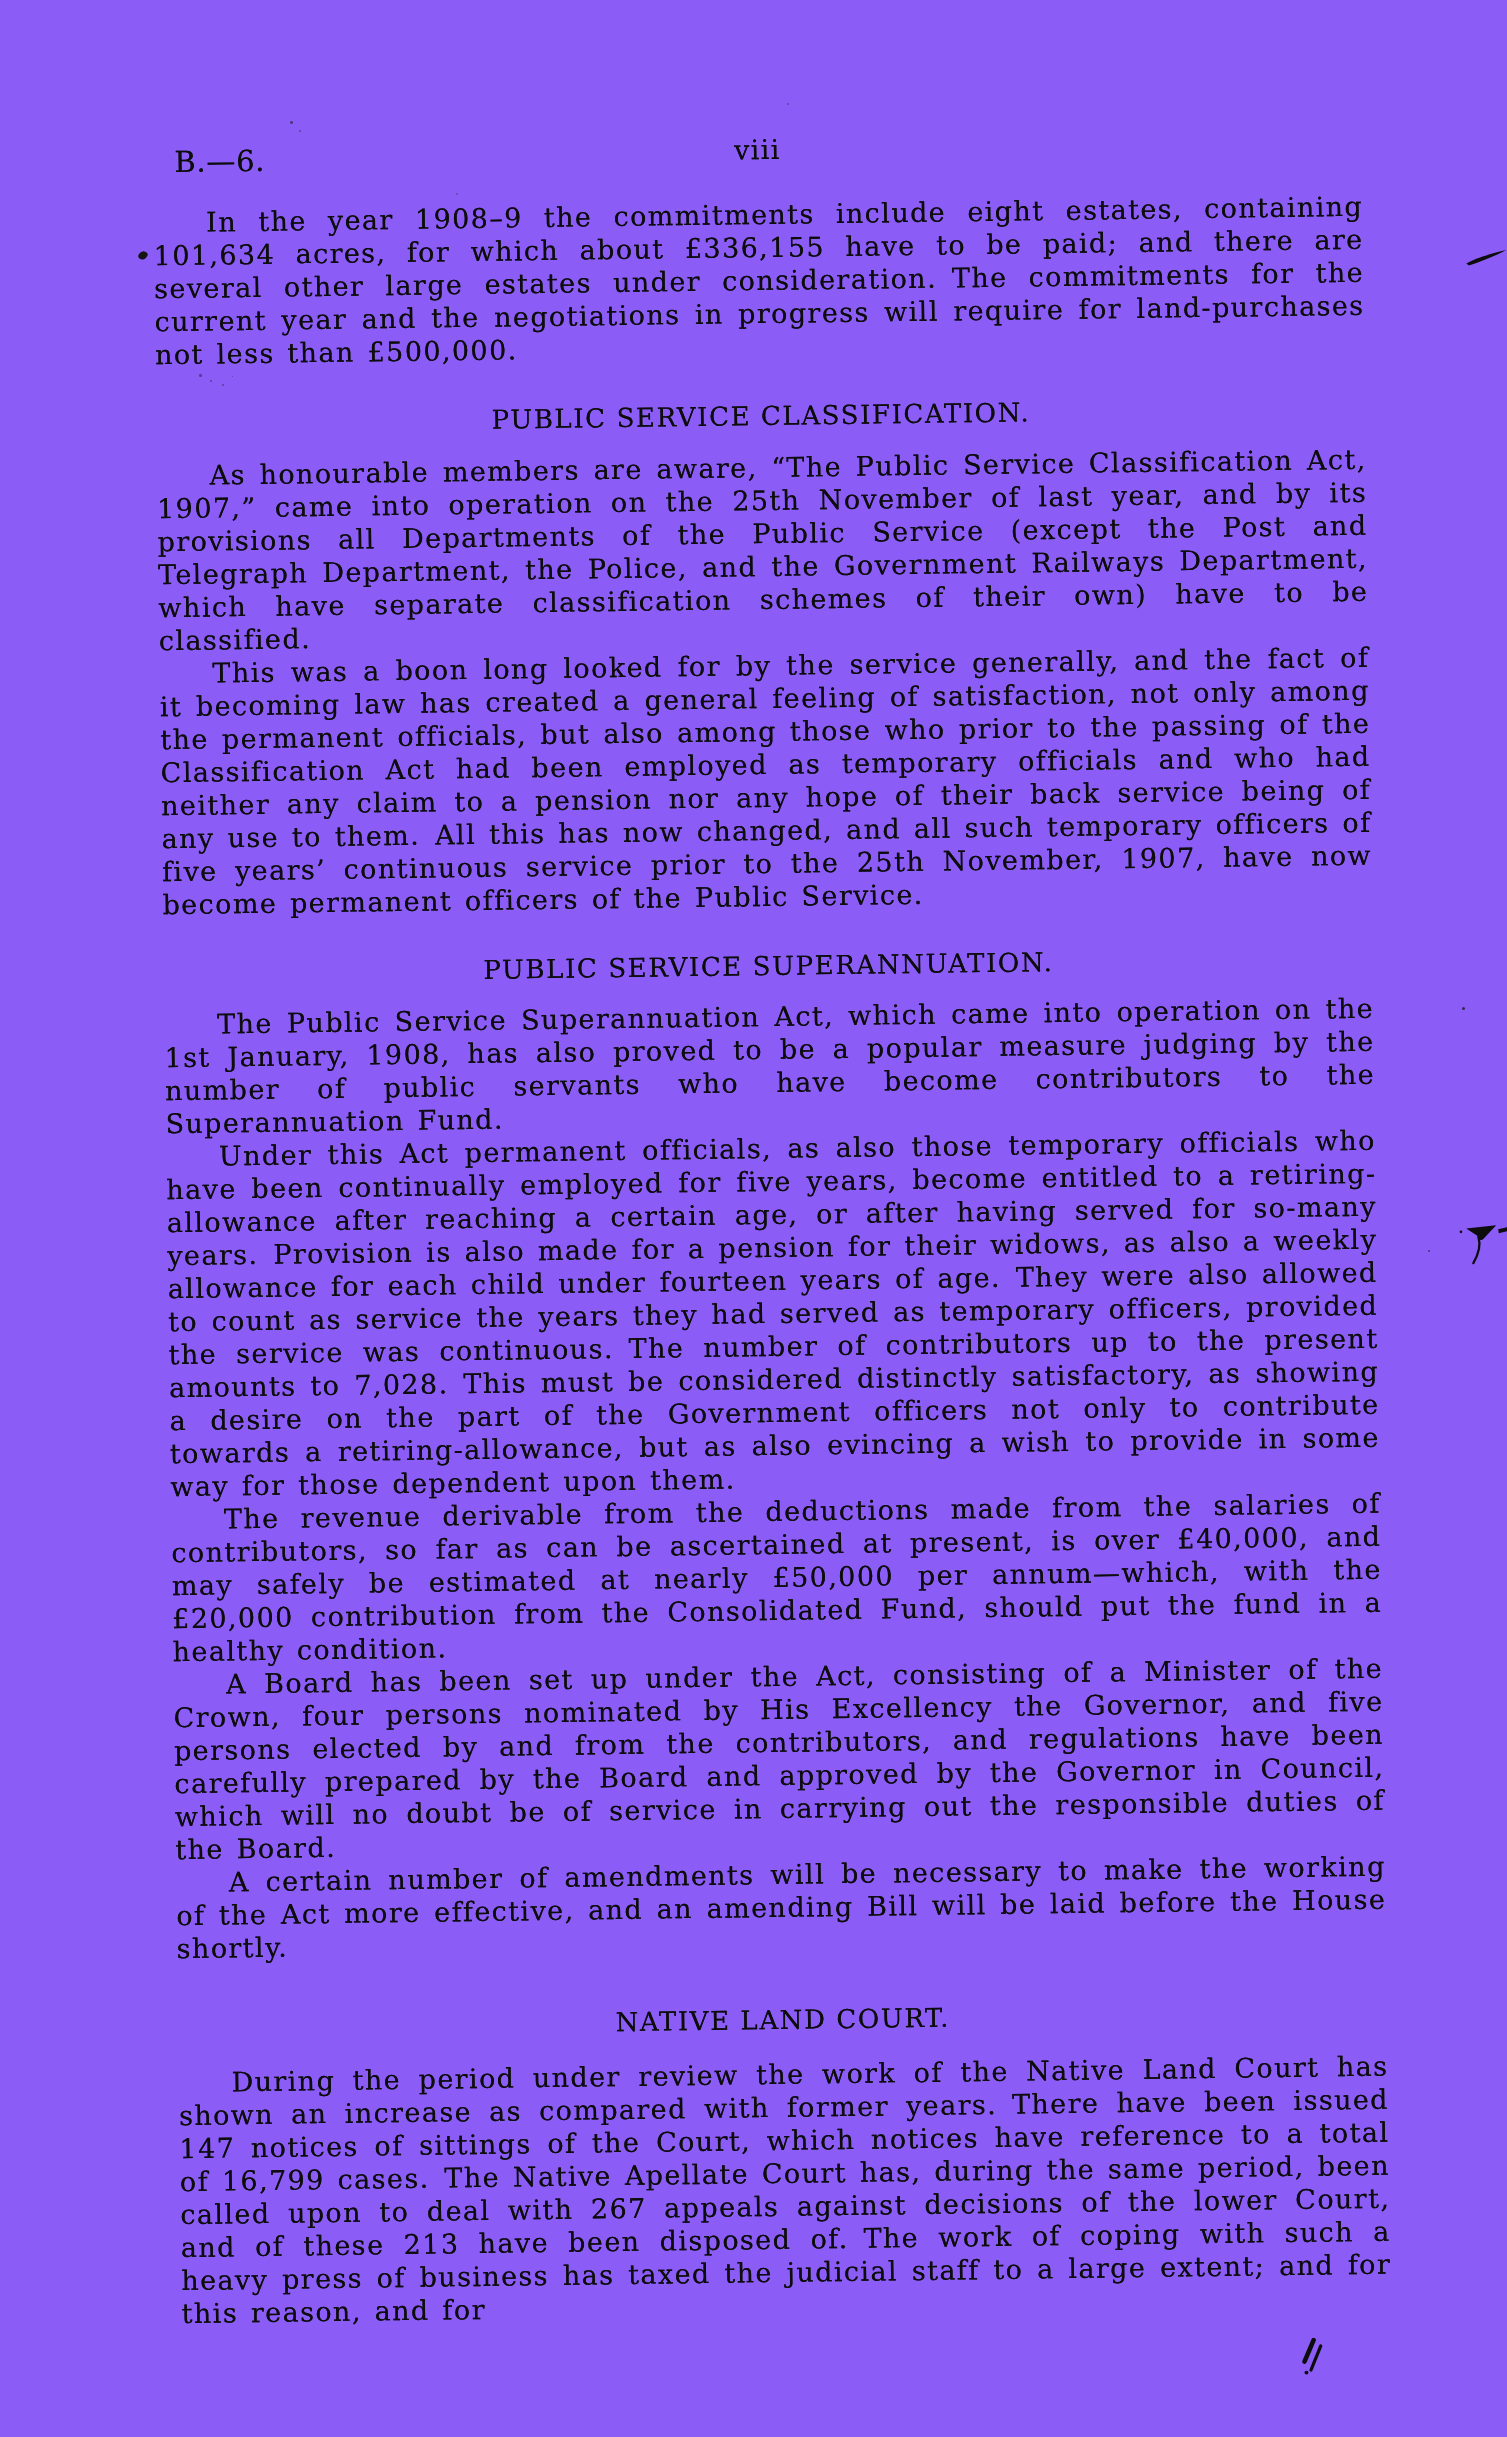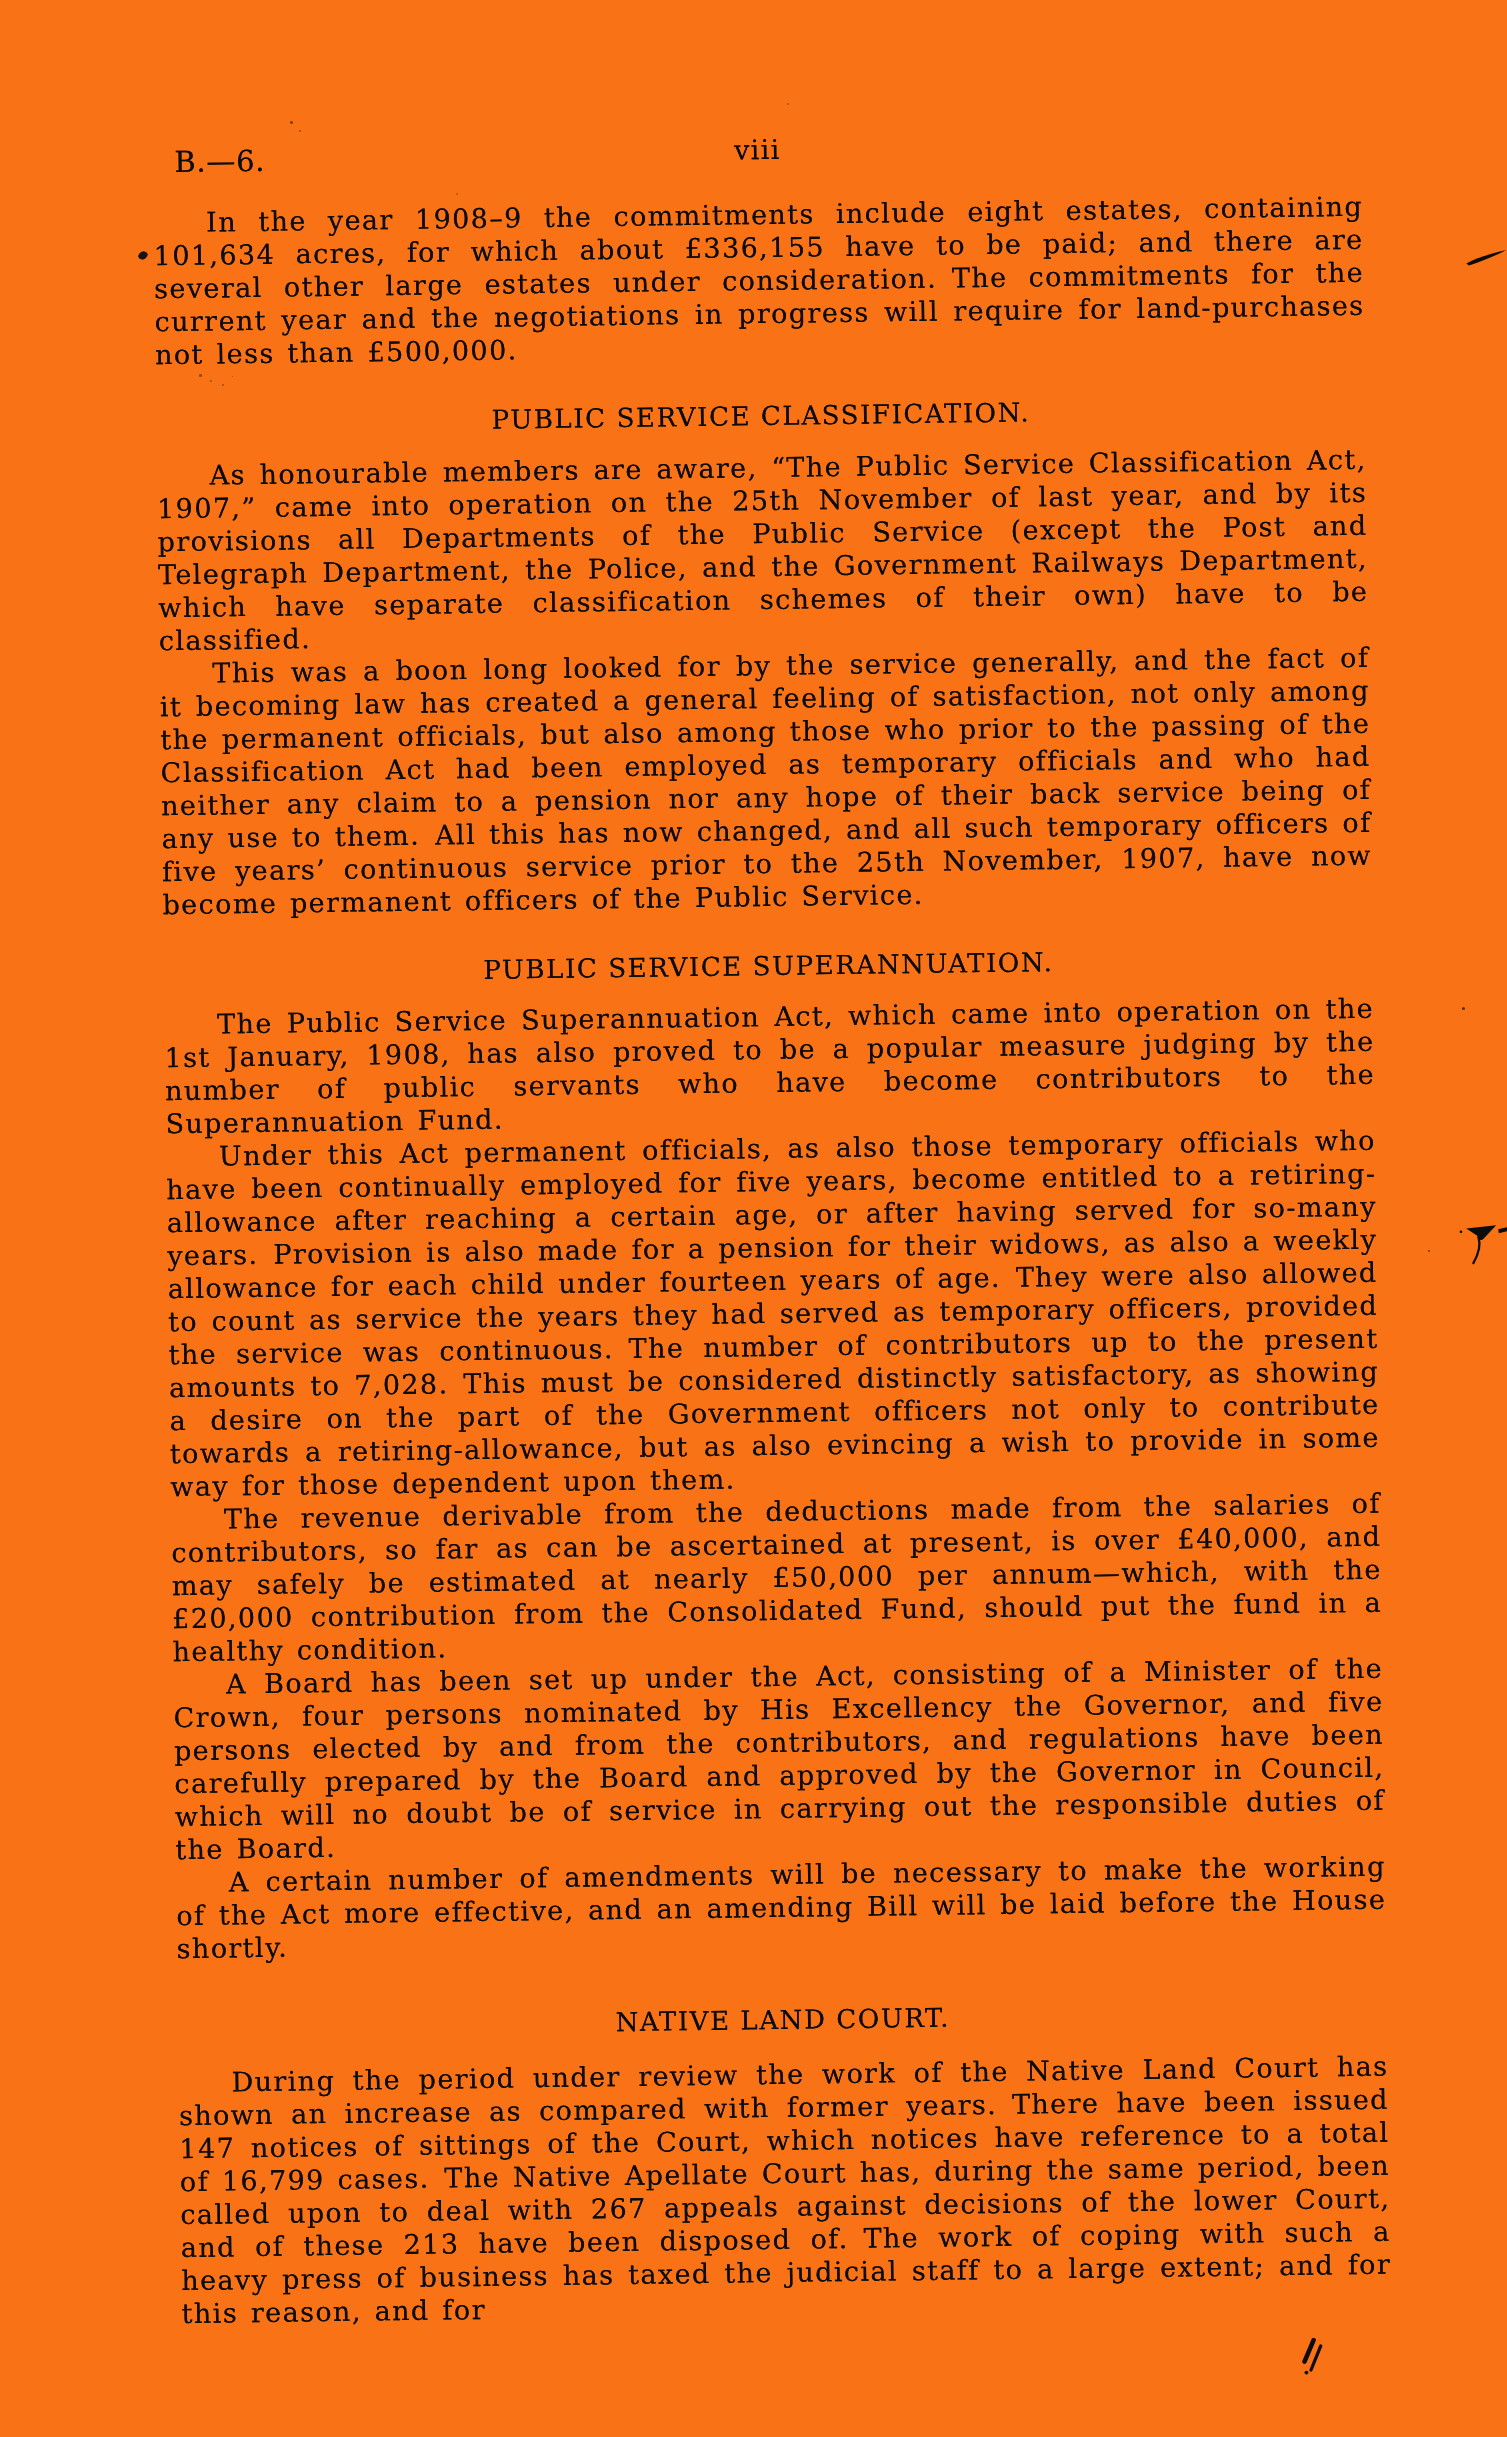--- a/index.html
+++ b/index.html
@@ -1,19 +1,19 @@
 <!DOCTYPE html>
 <html style="font-size:10.4px"><head>
 <meta charset="utf-8">
 <style>
   html,body{margin:0;padding:0;background:#ffffff;}
   .page{
     position:relative;
     width:1507px;height:2438px;
-    background:#f97316;
+    background:#8b5cf6;
     overflow:hidden;
     color:#0d0d0d;
     font-family:"DejaVu Serif","Liberation Serif",serif;
   }
   .sheet{
     position:absolute;left:164px;top:134px;width:1210px;
     transform:rotate(-0.78deg);
     transform-origin:50% 40%;
     text-shadow:0 0 0.5px rgba(10,10,10,0.85);
   }

